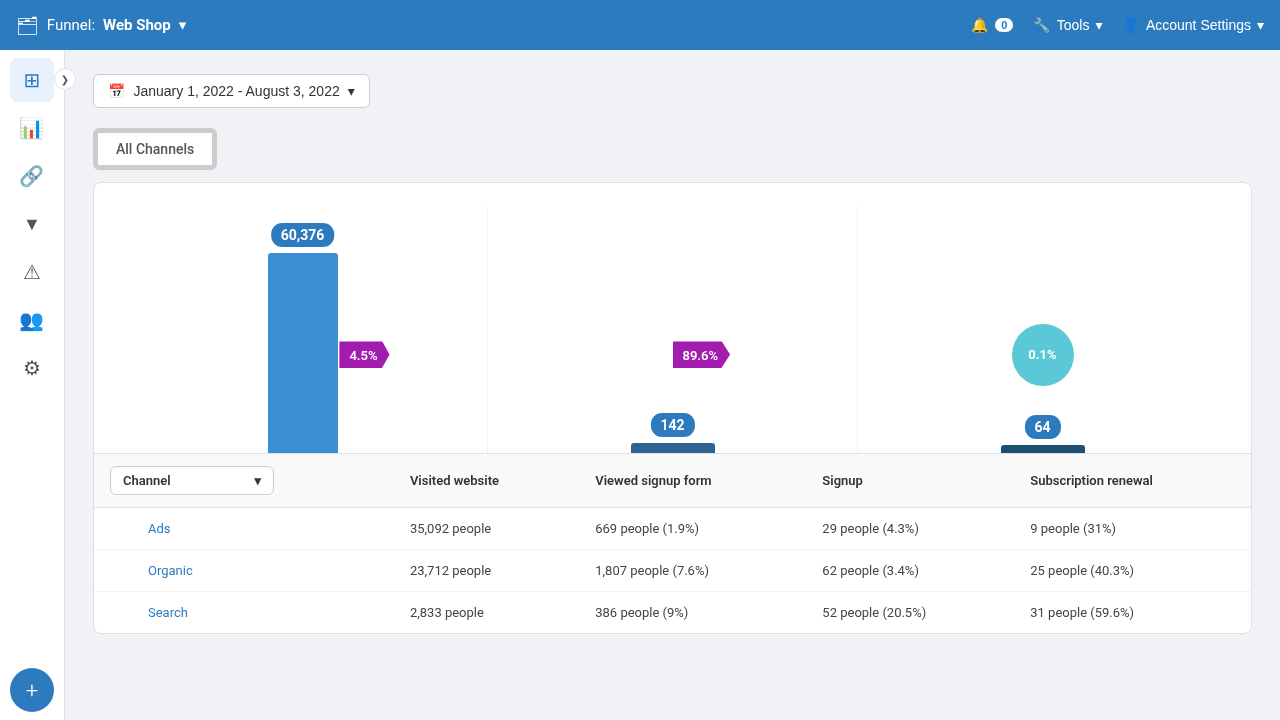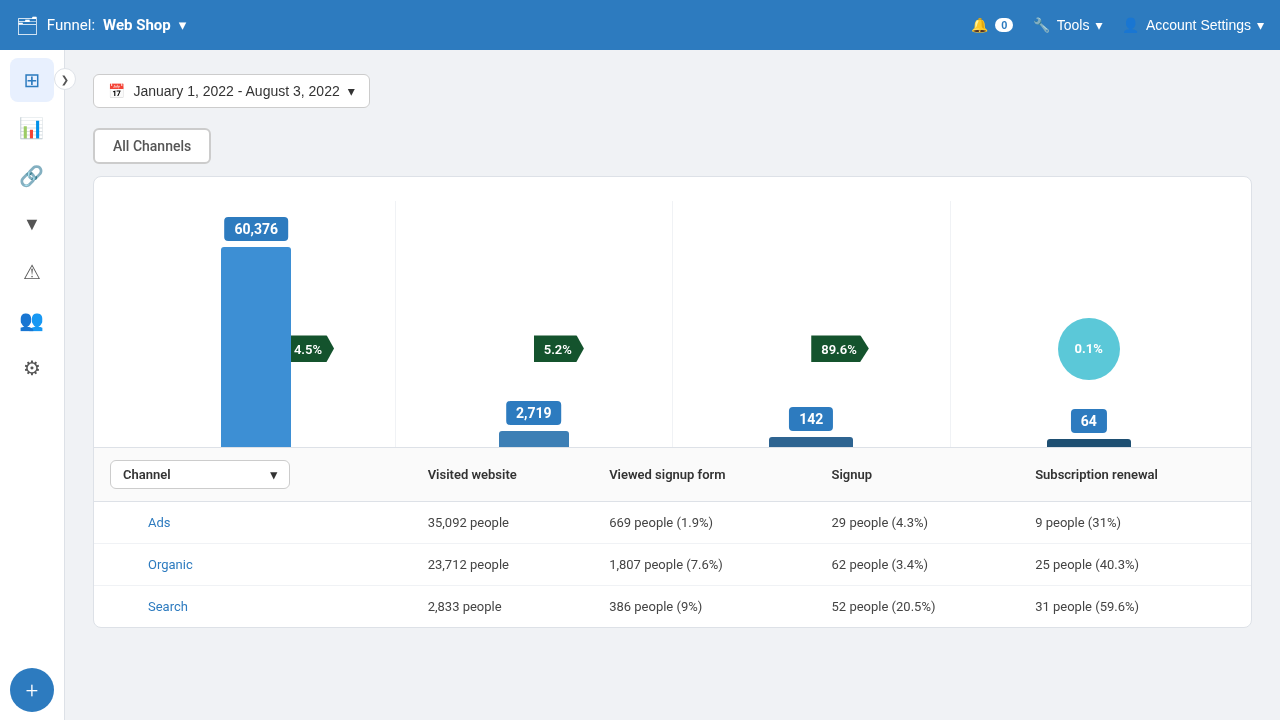--- a/index.html
+++ b/index.html
@@ -77,21 +77,21 @@
       background: #fff; border: 1px solid #ccc; border-radius: 6px;
       padding: 8px 14px; cursor: pointer; font-size: 14px; color: #333;
     }
 
     
     .channels-bar {
       margin-bottom: 0;
     }
     .channel-tab {
       display: inline-block; padding: 8px 18px;
-      background: #fff; border: 2px solid #c2410c; border-radius: 6px;
+      background: #fff; border: 5px solid #c2410c; border-radius: 6px;
       cursor: pointer; font-size: 14px; color: #555;
     }
     .channel-tab.active { background: #fff; border-color: #ccc; font-weight: 500; }
 
     
     .chart-container {
       background: #fff; border-radius: 8px;
       border: 1px solid #dde1e7;
       margin-top: 12px;
       overflow: hidden;
@@ -114,32 +114,32 @@
 
     .bar-wrapper {
       display: flex; flex-direction: column; align-items: center;
       justify-content: flex-end; width: 100%; height: 100%;
       position: relative;
     }
 
     .bar-label {
       position: absolute; top: -32px;
       background: #2d7bbf; color: #fff;
-      padding: 4px 10px; border-radius: 4px;
+      padding: 4px 10px; border-radius: 11px;
       font-size: 14px; font-weight: 700; text-align: center;
     }
 
     .bar-blue { background: #3d8fd4; border-radius: 3px 3px 0 0; width: 70px; }
     .bar-teal  { background: #2a6496; border-radius: 3px 3px 0 0; width: 70px; }
     .bar-navy  { background: #1e4f72; border-radius: 3px 3px 0 0; width: 84px; }
 
     
     .arrow-badge {
       position: absolute;
-      background: #14532d; color: #fff;
+      background: #a21caf; color: #fff;
       font-size: 13px; font-weight: 600;
       padding: 6px 12px 6px 10px;
       clip-path: polygon(0 0, 85% 0, 100% 50%, 85% 100%, 0 100%);
       white-space: nowrap;
     }
 
     
     .circle-badge {
       width: 62px; height: 62px; border-radius: 50%;
       background: #5bc8d8; color: #fff;
@@ -164,21 +164,21 @@
       border-bottom: 1px solid #f0f2f5;
     }
     .funnel-table tr:last-child td { border-bottom: none; }
     .channel-link { color: #2d7bbf; cursor: pointer; text-decoration: none; margin-left: 38px; }
 
     
     .channel-select {
       display: flex; align-items: center; gap: 6px;
       border: 1px solid #ccc; border-radius: 6px;
       padding: 6px 12px; background: #fff; cursor: pointer;
-      font-size: 13px; color: #333; width: 180px;
+      font-size: 13px; color: #333; width: 164px;
     }
   </style>
 </head>
 <body>
 
 <nav class="topnav">
   <div class="topnav-left">
     <span class="folder-icon">🗂</span>
     <span>Funnel:</span>
     <strong>Web Shop</strong>
@@ -257,30 +257,20 @@
           <div class="arrow-badge" style="bottom: 40%; left: 60%; transform: translateY(50%);">
             <span>4.5%</span>
           </div>
 
           <div class="bar-blue" style="height: 200px; position: relative;">
             <span class="bar-label" style="top: -30px; left: 50%; transform: translateX(-50%); white-space: nowrap;">60,376</span>
           </div>
         </div>
       </div>
 
-      <div class="funnel-col">
-        <div class="bar-wrapper">
-          <div class="arrow-badge" style="bottom: 40%; left: 50%; transform: translateY(50%);">
-            <span>5.2%</span>
-          </div>
-          <div class="bar-teal" style="height: 16px; position: relative; background: #3d7fb5;">
-            <span class="bar-label" style="top: -30px; left: 50%; transform: translateX(-50%); white-space: nowrap;">2,719</span>
-          </div>
-        </div>
-      </div>
 
       <div class="funnel-col">
         <div class="bar-wrapper">
           <div class="arrow-badge" style="bottom: 40%; left: 50%; transform: translateY(50%);">
             <span>89.6%</span>
           </div>
           <div class="bar-navy" style="height: 10px; position: relative; background: #2e6491;">
             <span class="bar-label" style="top: -30px; left: 50%; transform: translateX(-50%); white-space: nowrap;">142</span>
           </div>
         </div>

